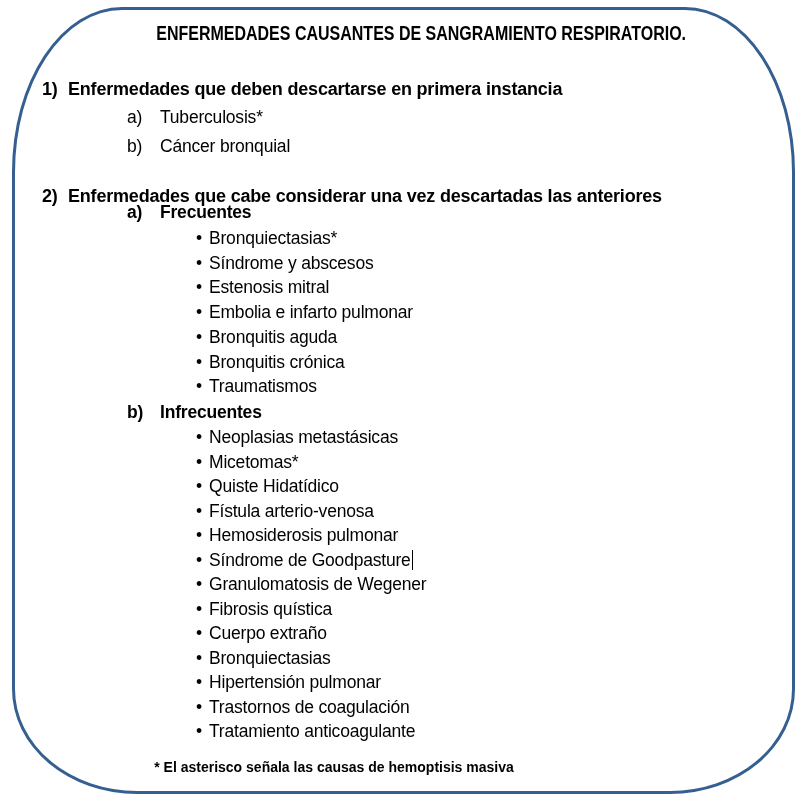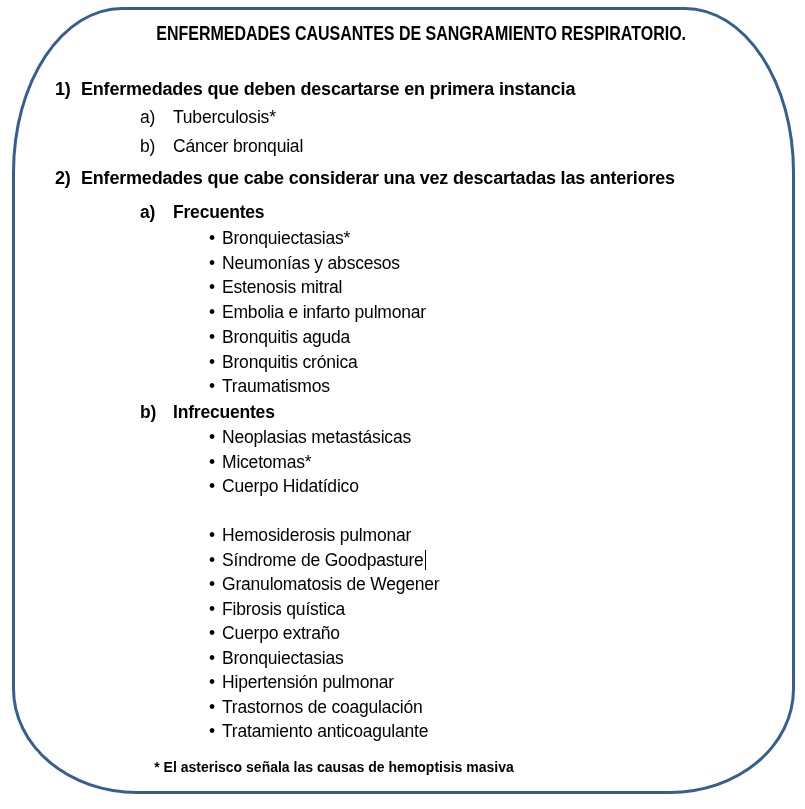--- a/index.html
+++ b/index.html
@@ -28,21 +28,20 @@
     display:inline-block;
     transform:scaleX(0.80);
     transform-origin:center;
   }
   .line {
     position:absolute;
     height:24px; line-height:24px;
     white-space:nowrap;
     font-size:17.5px;
     letter-spacing:-0.2px;
-    margin-left:13px;
   }
   .sec   { left:42px;  font-weight:bold; font-size:18px; }
   .sec .num    { display:inline-block; width:26px; }
   .sub   { left:127px; }
   .sub .letter { display:inline-block; width:33px; }
   .subhead { left:127px; font-weight:bold; }
   .subhead .letter { display:inline-block; width:33px; }
   .bullet { left:196px; }
   .bullet .marker { display:inline-block; width:13px; }
   .caret {
@@ -72,33 +71,33 @@
   <div class="line sec" style="top:77px">
     <span class="num">1)</span><span>Enfermedades que deben descartarse en primera instancia</span>
   </div>
   <div class="line sub" style="top:105px">
     <span class="letter">a)</span><span>Tuberculosis*</span>
   </div>
   <div class="line sub" style="top:134px">
     <span class="letter">b)</span><span>Cáncer bronquial</span>
   </div>
 
-  <div class="line sec" style="top:166px">
+  <div class="line sec" style="top:184px">
     <span class="num">2)</span><span>Enfermedades que cabe considerar una vez descartadas las anteriores</span>
   </div>
 
   <div class="line subhead" style="top:200px">
     <span class="letter">a)</span><span>Frecuentes</span>
   </div>
 
   <div class="line bullet" style="top:226px">
     <span class="marker">•</span><span>Bronquiectasias*</span>
   </div>
   <div class="line bullet" style="top:251px">
-    <span class="marker">•</span><span>Neumonías y abscesos</span>
+    <span class="marker">•</span><span>Síndrome y abscesos</span>
   </div>
   <div class="line bullet" style="top:275px">
     <span class="marker">•</span><span>Estenosis mitral</span>
   </div>
   <div class="line bullet" style="top:300px">
     <span class="marker">•</span><span>Embolia e infarto pulmonar</span>
   </div>
   <div class="line bullet" style="top:325px">
     <span class="marker">•</span><span>Bronquitis aguda</span>
   </div>
@@ -113,21 +112,24 @@
     <span class="letter">b)</span><span>Infrecuentes</span>
   </div>
 
   <div class="line bullet" style="top:425px">
     <span class="marker">•</span><span>Neoplasias metastásicas</span>
   </div>
   <div class="line bullet" style="top:450px">
     <span class="marker">•</span><span>Micetomas*</span>
   </div>
   <div class="line bullet" style="top:474px">
-    <span class="marker">•</span><span>Cuerpo Hidatídico</span>
+    <span class="marker">•</span><span>Quiste Hidatídico</span>
+  </div>
+  <div class="line bullet" style="top:499px">
+    <span class="marker">•</span><span>Fístula arterio-venosa</span>
   </div>
   <div class="line bullet" style="top:523px">
     <span class="marker">•</span><span>Hemosiderosis pulmonar</span>
   </div>
   <div class="line bullet" style="top:548px">
     <span class="marker">•</span><span>Síndrome de Goodpasture</span><span class="caret"></span>
   </div>
   <div class="line bullet" style="top:572px">
     <span class="marker">•</span><span>Granulomatosis de Wegener</span>
   </div>

